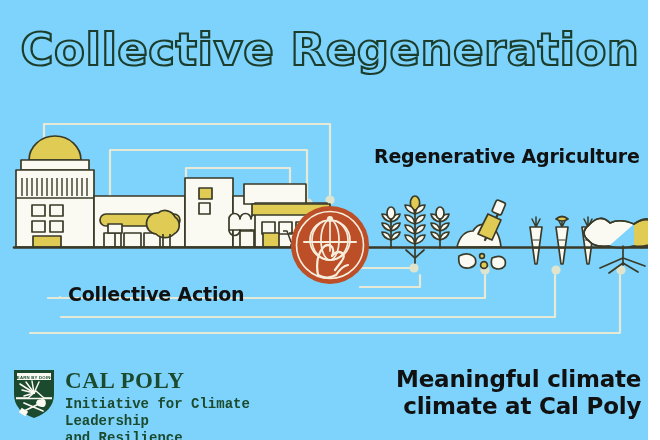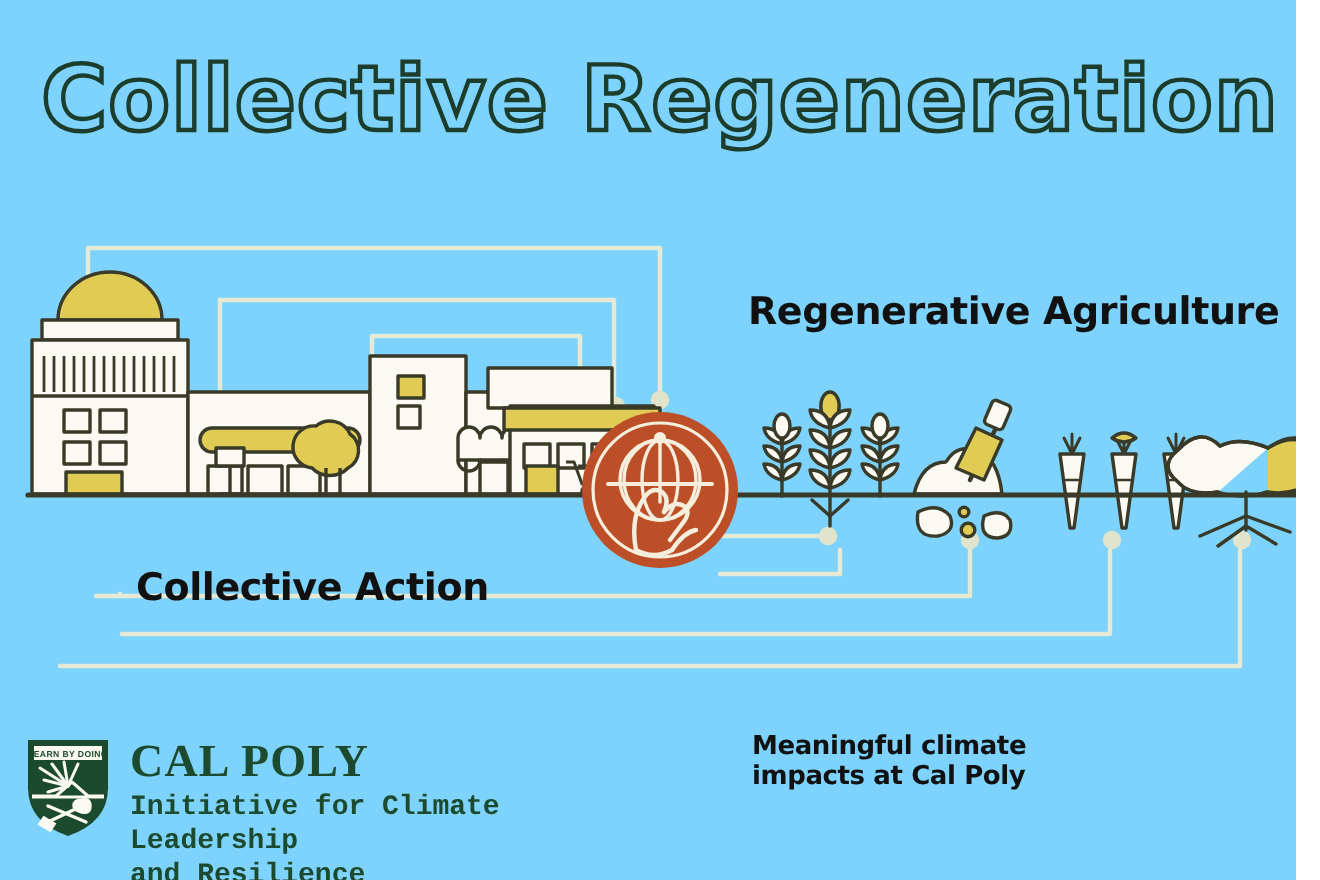--- a/index.html
+++ b/index.html
@@ -34,37 +34,38 @@
     white-space: nowrap;
   }
 
   
   .label {
     position: absolute;
     font-family: "DejaVu Sans", sans-serif;
     font-weight: 700;
     color: #111111;
     line-height: 1.18;
+    text-align: right;
   }
   #label-regen {
     left: 374px;
     top: 145px;
     font-size: 19px;
     letter-spacing: -0.2px;
   }
   #label-collective {
     left: 68px;
     top: 283px;
     font-size: 19px;
     letter-spacing: -0.2px;
   }
   #label-meaningful {
-    left: 376px;
+    left: 396px;
     top: 366px;
-    font-size: 13px;
+    font-size: 23px;
     letter-spacing: -0.2px;
   }
 
   
   svg.art {
     position: absolute;
     left: 0;
     top: 0;
     width: 660px;
     height: 440px;
@@ -324,21 +325,21 @@
       </g>
     </g>
   </svg>
 
   <div class="label" id="label-regen">Regenerative Agriculture</div>
 
   <div class="label" id="label-collective">Collective Action</div>
 
   <div class="label" id="label-meaningful">
     <div>Meaningful climate</div>
-    <div>impacts at Cal Poly</div>
+    <div>climate at Cal Poly</div>
   </div>
 
   <div id="logo">
     <svg id="logo-shield" width="44" height="52" viewBox="0 0 44 52" xmlns="http://www.w3.org/2000/svg">
       <path d="M 2,2 L 42,2 L 42,26 Q 42,43 22,50 Q 2,43 2,26 Z" fill="#1C4A2E"></path>
 
       <rect x="5" y="5" width="34" height="7" fill="#FBFAF2"></rect>
       <text x="22" y="10.6" font-family="'Liberation Sans', sans-serif" font-size="4.3" font-weight="700" fill="#1C4A2E" text-anchor="middle" letter-spacing="0.2">LEARN BY DOING</text>
 
       <g stroke="#FBFAF2" stroke-width="1.5" fill="none" stroke-linecap="round">

